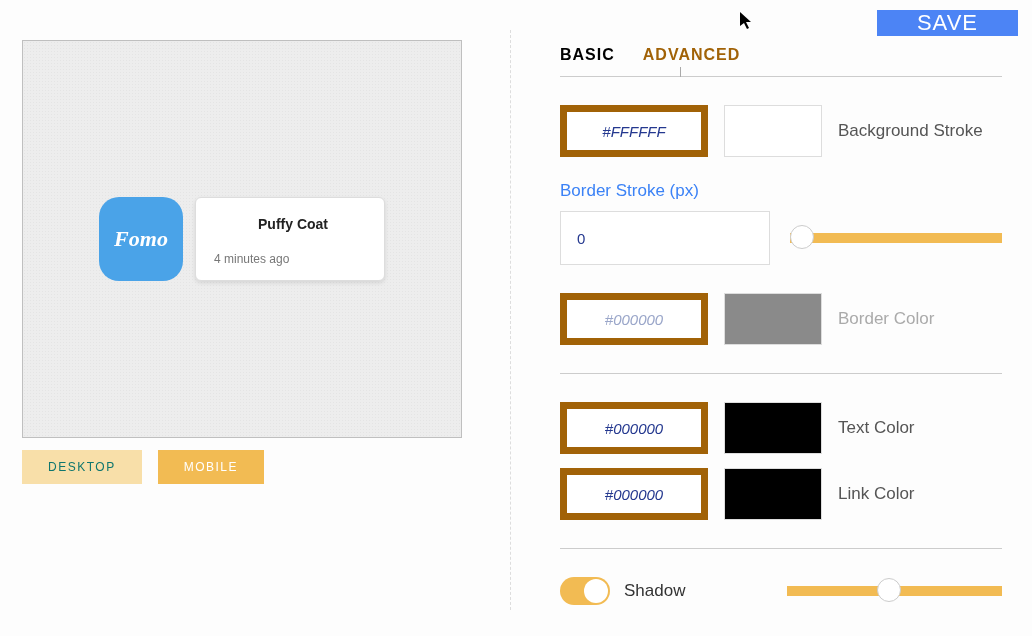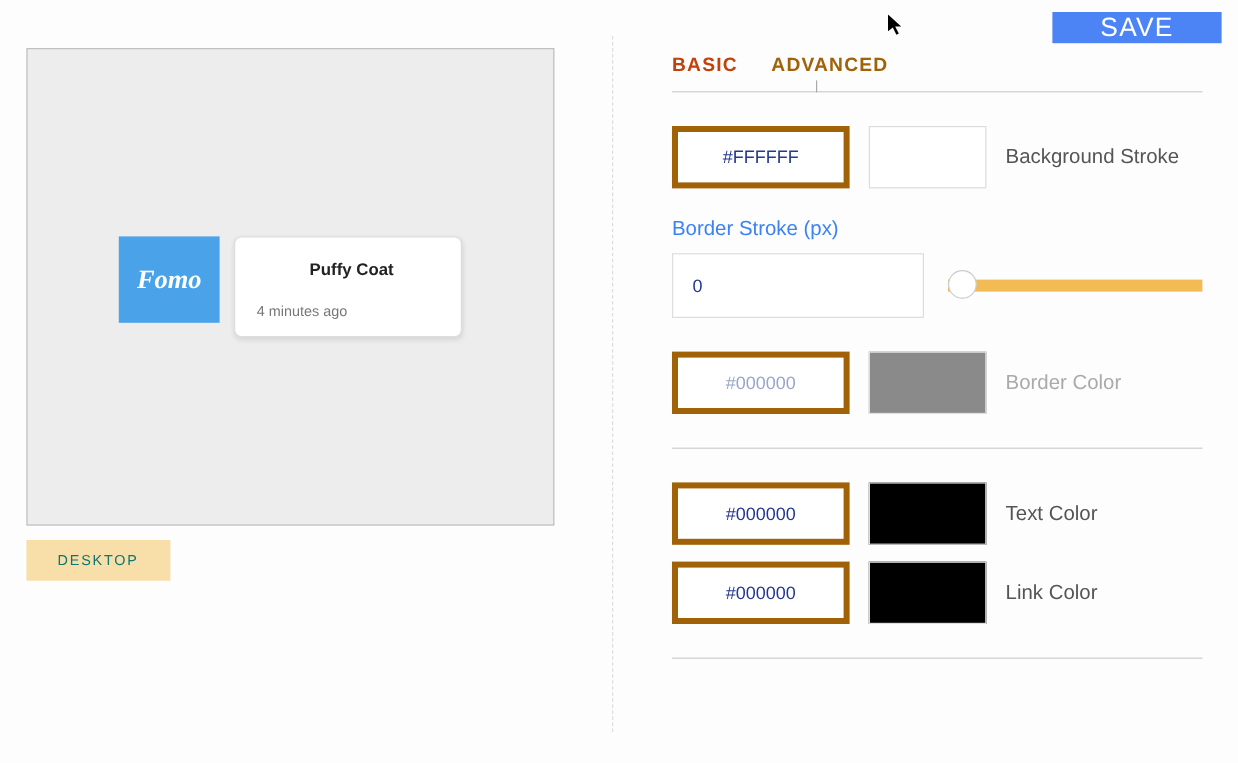--- a/index.html
+++ b/index.html
@@ -47,23 +47,23 @@
   align-items: center;
   justify-content: center;
 }
 .notif {
   display: flex;
   gap: 12px;
   align-items: flex-start;
 }
 .notif-icon {
   width: 84px;
-  height: 72px;
+  height: 84px;
   background: #4aa3e8;
-  border-radius: 0;
+  border-radius: 20px;
   display: flex;
   align-items: center;
   justify-content: center;
   color: #fff;
   font-family: cursive;
   font-style: italic;
   font-weight: bold;
   font-size: 22px;
 }
 .notif-body {
@@ -117,47 +117,48 @@
 .tabs {
   display: flex;
   gap: 28px;
   font-size: 16px;
   font-weight: 600;
   letter-spacing: 1px;
   border-bottom: 1px solid #ccc;
   position: relative;
   padding-bottom: 12px;
 }
-.tabs .basic { color: #c2410c; }
+.tabs .basic { color: #000000; }
 .tabs .advanced { color: #a16207; }
 .tab-indicator {
   position: absolute;
   left: 120px;
   bottom: -1px;
   height: 10px;
   width: 1px;
   border-left: 1px solid #aaa;
 }
 .row {
   display: flex;
   align-items: center;
   gap: 16px;
   margin-top: 28px;
 }
 .hex {
-  border: 5px solid #a16207;
+  border: 7px solid #a16207;
   width: 148px;
   height: 52px;
   display: flex;
   align-items: center;
   justify-content: center;
   font-size: 15px;
   color: #24388f;
   font-weight: 500;
   background:#fff;
+  font-style:italic;
 }
 .swatch {
   border: 1px solid #ddd;
   width: 98px;
   height: 52px;
 }
 .label {
   color: #555;
   font-size: 17px;
 }
@@ -254,20 +255,21 @@
     <div class="notif">
       <div class="notif-icon">Fomo</div>
       <div class="notif-body">
         <div class="product">Puffy Coat</div>
         <div class="time">4 minutes ago</div>
       </div>
     </div>
   </div>
   <div class="device-tabs">
     <button class="desktop">DESKTOP</button>
+    <button class="mobile">MOBILE</button>
   </div>
 </div>
 
 <div class="divider"></div>
 
 <div class="right">
   <div class="tabs">
     <span class="basic">BASIC</span>
     <span class="advanced">ADVANCED</span>
     <span class="tab-indicator"></span>
@@ -302,14 +304,23 @@
   </div>
 
   <div class="row" style="margin-top:14px">
     <div class="hex">#000000</div>
     <div class="swatch" style="background:#000"></div>
     <span class="label">Link Color</span>
   </div>
 
   <hr class="hr">
 
+  <div class="shadow-row">
+    <div class="toggle">
+      <div class="knob"></div>
+    </div>
+    <span class="shadow-label">Shadow</span>
+    <div class="shadow-slider">
+      <div class="thumb"></div>
+    </div>
+  </div>
 
 </div>
 
 </body></html>

